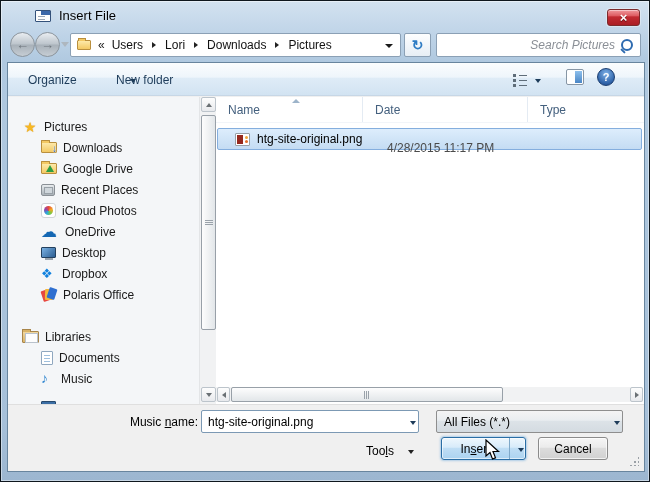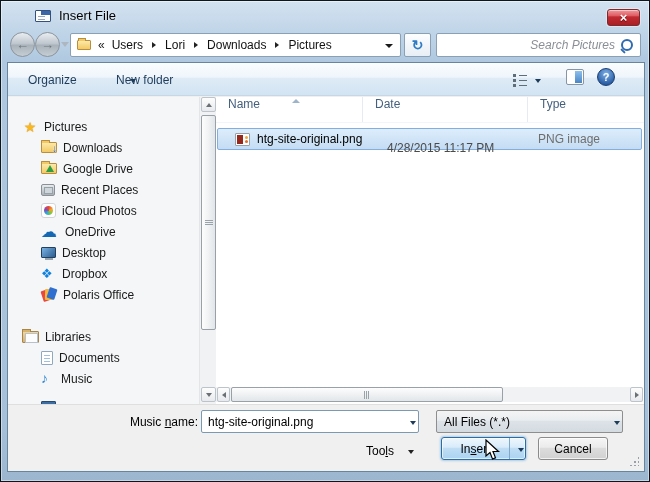--- a/index.html
+++ b/index.html
@@ -110,21 +110,21 @@
   .tri-down { width:0; height:0; border-left:3.5px solid transparent; border-right:3.5px solid transparent; border-top:4px solid #6a7074; }
   .tri-left { width:0; height:0; border-top:3.5px solid transparent; border-bottom:3.5px solid transparent; border-right:4px solid #6a7074; }
   .tri-right { width:0; height:0; border-top:3.5px solid transparent; border-bottom:3.5px solid transparent; border-left:4px solid #6a7074; }
   .v-thumb { position:absolute; left:1px; top:18px; width:15px; height:215px; background:linear-gradient(90deg,#fdfdfd,#e2e6e9); border:1px solid #98a0a8; border-radius:2px; }
   .v-thumb::after { content:""; position:absolute; left:3px; top:104px; width:8px; height:5px;
     background:repeating-linear-gradient(180deg,#9aa2aa 0 1px,transparent 1px 2px); }
 
   
   .list-area { flex:1; position:relative; background:#fff; }
   .list-header { position:relative; height:26px; display:flex; font-size:12px; color:#44607e; border-bottom:1px solid #f2f5f9; }
-  .hcell { display:flex; padding-left:12px; border-right:1px solid #e4ebf3; cursor:pointer; }
+  .hcell { display:flex; align-items:center; padding-left:12px; border-right:1px solid #e4ebf3; cursor:pointer; }
   .hc-name { width:147px; } .hc-date { width:165px; } .hc-type { flex:1; border-right:none; }
   .sort-tri { position:absolute; left:76px; top:2px; width:0; height:0; border-left:4px solid transparent; border-right:4px solid transparent; border-bottom:4px solid #9db4ca; }
   .file-row { position:absolute; left:1px; right:2px; top:31px; height:22px; display:flex; align-items:center; font-size:12px; cursor:pointer;
     border:1px solid #84aede; border-radius:2px; background:linear-gradient(#ddedfc,#c4dcf3); }
   .rc-name { width:145px; display:flex; align-items:center; }
   .rc-date { width:165px; padding-left:24px; color:#4a4a4a;margin-top:17px; }
   .rc-type { flex:1; padding-left:10px; color:#6e6e6e; }
   .png-icon { position:relative; width:15px; height:13px; margin-left:17px; margin-right:7px; background:#fff; border:1px solid #98a0a8; border-radius:1px; }
   .png-icon::before { content:""; position:absolute; left:1px; top:1px; width:6px; height:9px; background:#96291e; }
   .png-icon::after { content:""; position:absolute; left:9px; top:2px; width:3px; height:3px; background:#f0a83c; border-radius:50%; box-shadow:0 4px 0 #e2712f; }
@@ -310,21 +310,20 @@
           </div>
           <span class="sort-tri"></span>
         </div>
 
         <div class="file-row">
           <div class="rc-name">
             <span class="png-icon"></span>
             <span class="row-name">htg-site-original.png</span>
           </div>
           <div class="rc-date">4/28/2015 11:17 PM</div>
-          <div class="rc-type">PNG image</div>
         </div>
 
         <div class="h-scroll">
           <div class="h-btn left">
               <span class="tri-left"></span>
             </div>
           <div class="h-thumb"></div>
           <div class="h-btn right">
               <span class="tri-right"></span>
             </div>

